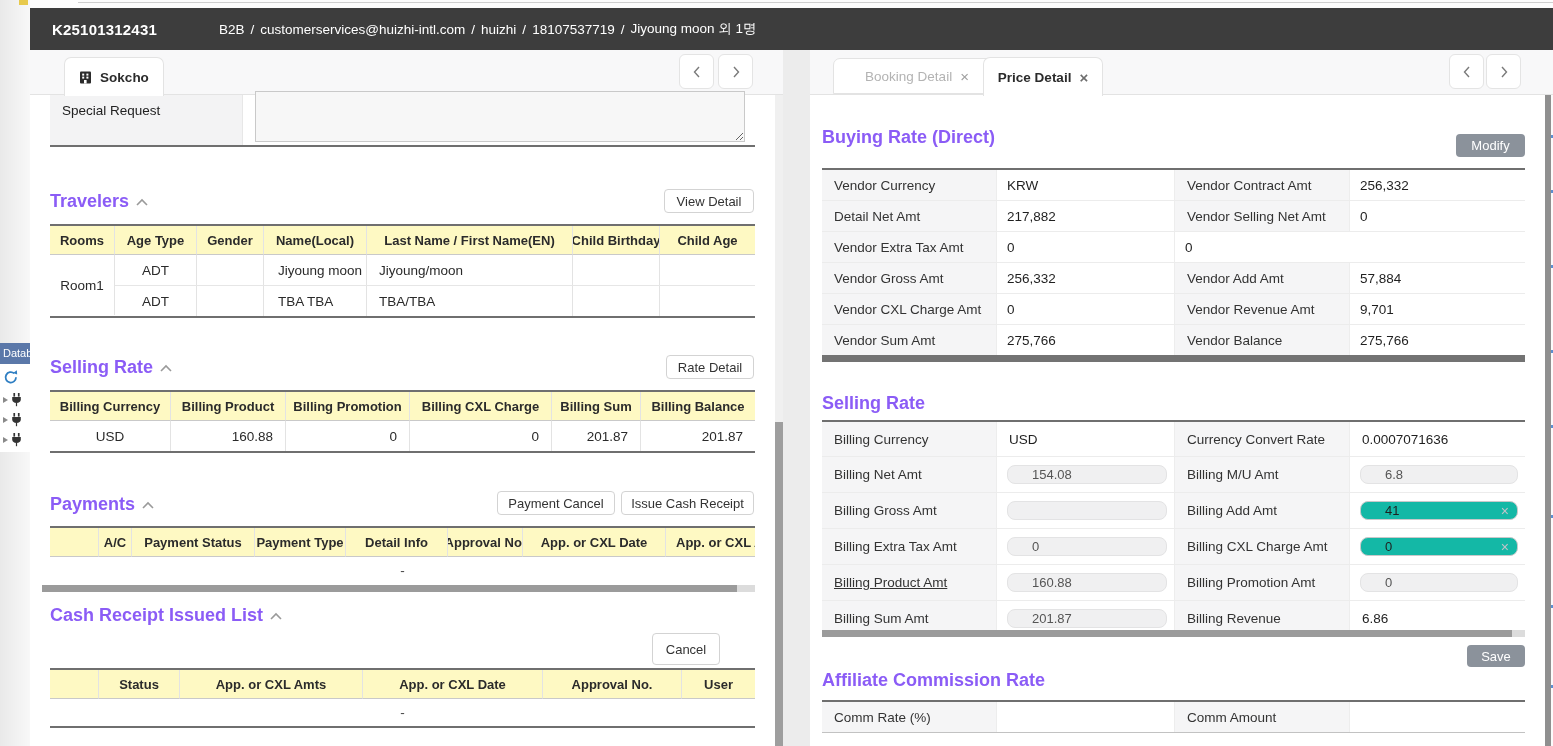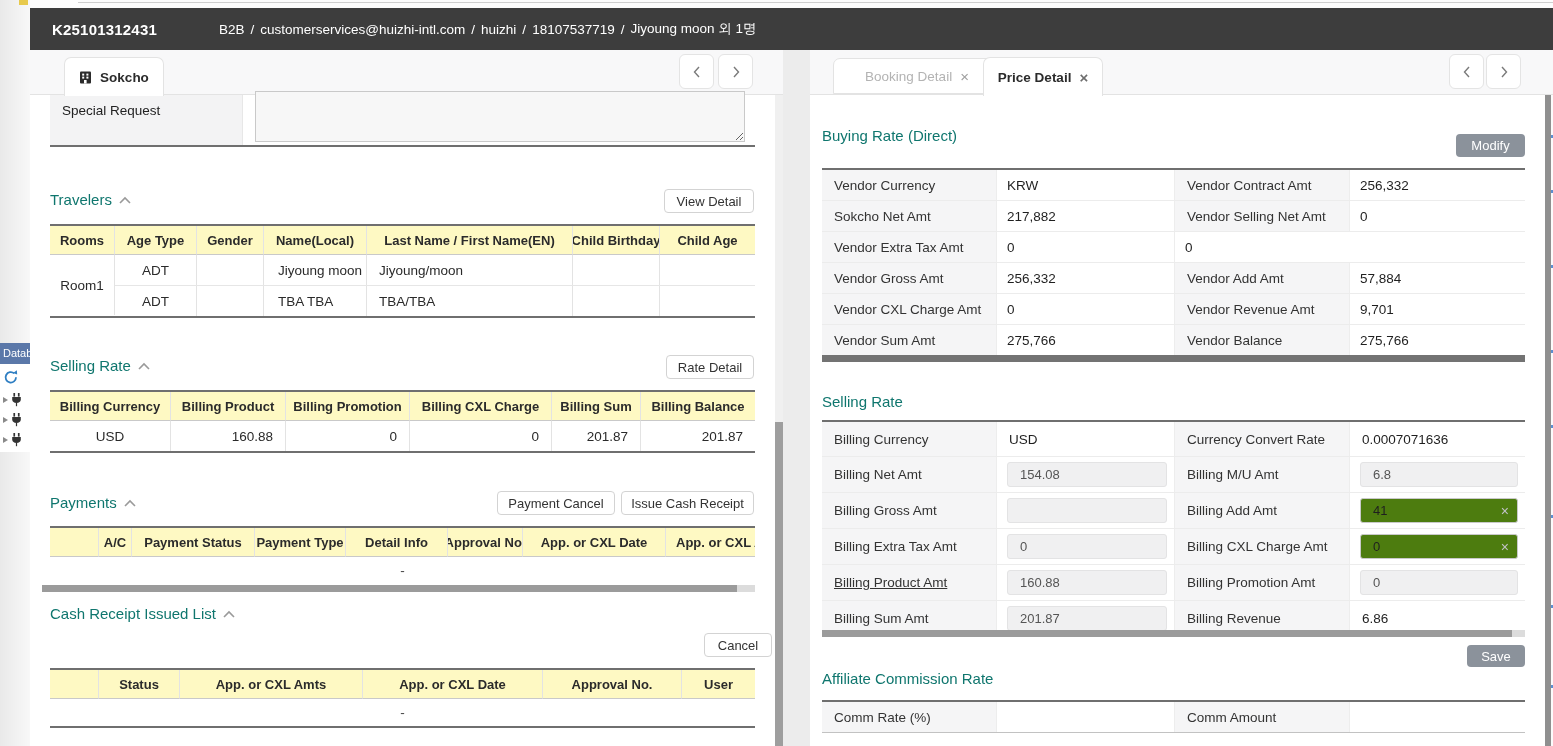--- a/index.html
+++ b/index.html
@@ -30,43 +30,43 @@
        align-items:center;justify-content:center;gap:8px;font-size:13.5px}
   .tab .x{color:#9f9f9f;font-size:15px;line-height:1;cursor:pointer}
   .tab-inactive{color:#b3b3b3}
   .tab-active{border-bottom:none;font-weight:bold;color:#2b2b2b;z-index:3}
   .navbtn{width:35px;height:35px;background:#fff;border:1px solid #e4e4e4;border-radius:6px;
           display:flex;align-items:center;justify-content:center;cursor:pointer}
   
   .btn{display:flex;align-items:center;justify-content:center;background:#fff;border:1px solid #d3d3d3;
        border-radius:4px;font-size:13px;color:#333;cursor:pointer}
   .btn-gray{background:#8b929b;border:none;color:#fff}
-  .sec-title{font-size:15px;font-weight:normal;color:#0f766e;display:flex;align-items:center;gap:7px;white-space:nowrap}
+  .sec-title{font-size:18px;font-weight:bold;color:#8b5cf6;display:flex;align-items:center;gap:7px;white-space:nowrap}
   
   .ltable{border-top:2px solid #6f6f6f;border-bottom:2px solid #6f6f6f;background:#fff}
   .nobottom{border-bottom:none}
   .row{display:flex}
   .cell{border-right:1px solid #e3e3e3;display:flex;align-items:center;justify-content:center;
         box-sizing:border-box;font-size:13.5px;color:#2a2a2a;overflow:hidden;white-space:nowrap}
   .cell:last-child{border-right:none}
   .th{background:#fef9c3;font-weight:bold;font-size:13px;color:#2b2b2b;border-bottom:1px solid #c9c9c9}
   .num{justify-content:flex-end;padding-right:12px}
   .lft{justify-content:flex-start;padding-left:14px}
   
   .rtable{border-top:2px solid #6f6f6f;background:#fff}
   .rrow{display:flex;border-bottom:1px solid #ececec}
   .rlabel{width:175px;background:#f5f5f6;display:flex;align-items:center;padding-left:12px;
           box-sizing:border-box;border-right:1px solid #ededed;color:#333}
   .rval{width:178px;display:flex;align-items:center;padding-left:10px;box-sizing:border-box;
         border-right:1px solid #ededed;color:#1f1f1f;position:relative}
   .w175{width:175px}.nobr{border-right:none}
   .u{text-decoration:underline}
-  .inp{height:25px;width:160px;border:1px solid #e3e3e4;background:#f0f0f1;border-radius:3px;
-       box-sizing:border-box;padding:0 12px;font:13px "Liberation Sans",sans-serif;color:#555}
-  .inp.on{background:#4d7c0f;border-color:#c9c9ca;color:#1f1f1f;padding-right:22px}
+  .inp{height:19px;width:160px;border:1px solid #e3e3e4;background:#f0f0f1;border-radius:8px;
+       box-sizing:border-box;padding:0 24px;font:13px "Liberation Sans",sans-serif;color:#555}
+  .inp.on{background:#14b8a6;border-color:#c9c9ca;color:#1f1f1f;padding-right:22px}
   .clearx{position:absolute;right:16px;top:50%;transform:translateY(-50%);color:#c3c3c9;font-size:14px;cursor:pointer}
   
   .hsb{height:7px;background:#dcdcdc}
   .hthumb{position:absolute;left:0;top:0;height:7px;background:#9b9b9b}
   .vtrack-l{left:775px;top:95px;width:8px;height:651px;background:#f0f0f0}
   .vthumb-l{left:775px;top:422px;width:8px;height:324px;background:#9e9e9e}
   .vthumb-r{left:1545px;top:95px;width:6px;height:651px;background:#8f8f8f}
   .edge-strip{left:1551px;top:95px;width:2px;height:651px;background:#fbfbfb}
   .speck{position:absolute;left:0;width:2px;height:3px;background:#5b8fd0}
   textarea.sr{left:255px;top:91px;width:490px;height:51px;background:#f7f7f7;border:1px solid #c9c9c9;
@@ -250,21 +250,21 @@
 <div class="abs hsb" style="left:42px;top:585px;width:713px">
   <div class="hthumb" style="width:695px"></div>
 </div>
 
 <div class="abs sec-title" style="left:50px;top:605px">
   <span>Cash Receipt Issued List</span>
   <svg width="12" height="8" viewBox="0 0 12 8">
       <polyline points="1,7 6,2 11,7" stroke="#9a9a9a" stroke-width="1.6" fill="none"></polyline>
     </svg>
 </div>
-<div class="abs btn" style="left:704px;top:633px;width:68px;height:24px">Cancel</div>
+<div class="abs btn" style="left:652px;top:633px;width:68px;height:32px">Cancel</div>
 <div class="abs ltable" style="left:50px;top:668px;width:705px">
   <div class="row" style="height:29px">
     <div class="cell th" style="width:49px"></div>
     <div class="cell th" style="width:81px">Status</div>
     <div class="cell th" style="width:183px">App. or CXL Amts</div>
     <div class="cell th" style="width:180px">App. or CXL Date</div>
     <div class="cell th" style="width:139px">Approval No.</div>
     <div class="cell th" style="width:73px">User</div>
   </div>
   <div class="dash-row">-</div>
@@ -297,21 +297,21 @@
 <div class="abs sec-title" style="left:822px;top:127px">Buying Rate (Direct)</div>
 <div class="abs btn btn-gray" style="left:1456px;top:134px;width:69px;height:23px">Modify</div>
 <div class="abs rtable" style="left:822px;top:168px;width:703px;border-bottom:7px solid #737373">
   <div class="rrow" style="height:30px">
     <div class="rlabel">Vendor Currency</div>
     <div class="rval">KRW</div>
     <div class="rlabel">Vendor Contract Amt</div>
     <div class="rval w175 nobr">256,332</div>
   </div>
   <div class="rrow" style="height:30px">
-    <div class="rlabel">Sokcho Net Amt</div>
+    <div class="rlabel">Detail Net Amt</div>
     <div class="rval">217,882</div>
     <div class="rlabel">Vendor Selling Net Amt</div>
     <div class="rval w175 nobr">0</div>
   </div>
   <div class="rrow" style="height:30px">
     <div class="rlabel">Vendor Extra Tax Amt</div>
     <div class="rval">0</div>
     <div class="rval w175 nobr">0</div>
   </div>
   <div class="rrow" style="height:30px">

